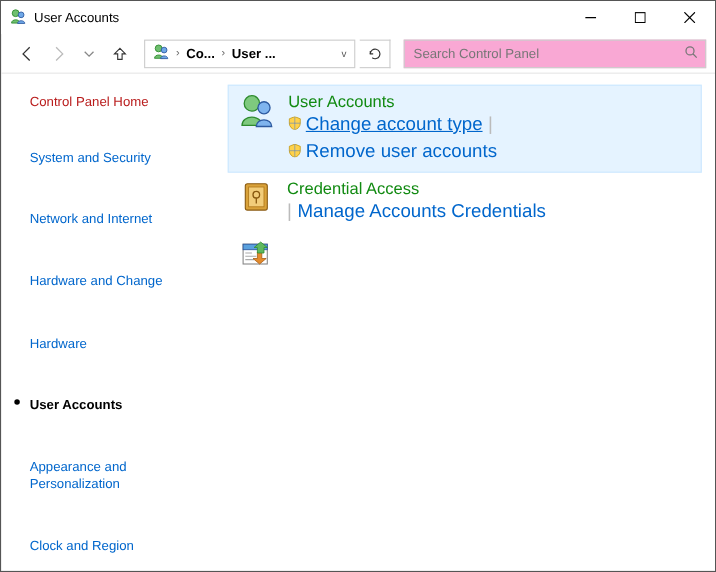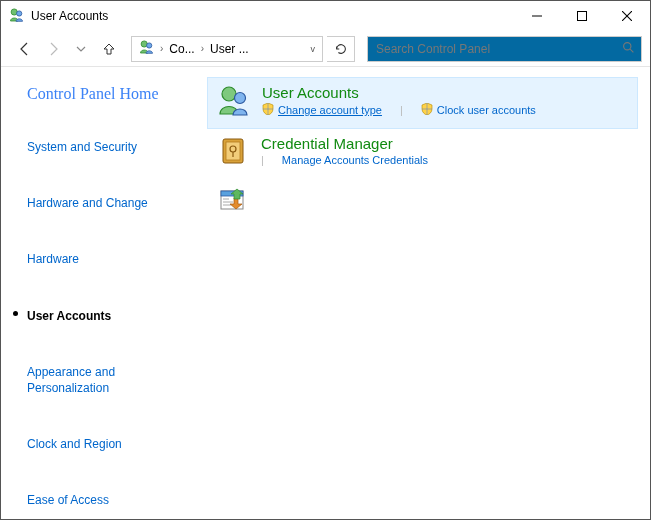--- a/index.html
+++ b/index.html
@@ -56,61 +56,60 @@
     flex: 0 0 auto;
     margin-left: 6px;
     height: 26px;
     border: 1px solid #ccc;
     display: flex;
     align-items: center;
     padding: 0 4px 0 6px;
     width: 192px;
     background: #fff;
   }
-  .crumb { display: flex; align-items: center; padding: 0 2px; height: 100%; white-space: nowrap; overflow: hidden; }
+  .crumb { display: flex; align-items: center; padding: 0 2px; height: 100%; white-space: nowrap; overflow: hidden; font-weight: bold; }
   .crumb-sep { color: #666; padding: 0 4px; font-size: 10px; }
   .crumb-spacer { flex: 1; }
   .crumb-drop { color: #555; padding: 0 3px; font-size: 9px; }
   .refresh-box {
     height: 26px; width: 28px;
     border: 1px solid #ccc; border-left: none;
     display: flex; align-items: center; justify-content: center;
     color: #333; font-size: 14px;
   }
   .search-box {
     flex: 1 1 auto;
     margin-left: 8px;
     height: 26px;
     border: 1px solid #ccc;
     display: flex;
     align-items: center;
     padding: 0 6px;
-    background: #0369a1;
+    background: #f9a8d4;
   }
   .search-box input {
     flex: 1;
     border: none;
     outline: none;
     font-family: inherit;
     font-size: 12px;
     background: transparent;
   }
   .search-box input::placeholder { color: #777; }
   .search-icon { color: #777; font-size: 13px; }
   
   .body { flex: 1; display: flex; overflow: hidden; }
   .sidebar {
     width: 204px;
     padding: 18px 10px 10px 26px;
   }
   .sidebar .heading {
-    color: #3b82f6;
-    font-size: 16px;
+    color: #b91c1c;
+    font-size: 12px;
     margin-bottom: 16px;
-    font-family: Liberation Serif, serif;
   }
   .sidebar-item {
     color: #0066cc;
     font-size: 12px;
     padding: 4px 0;
     line-height: 1.35;
     position: relative;
     margin-top: 32px;
   }
   .sidebar-item.active {
@@ -149,22 +148,22 @@
   .row-body { flex: 1; }
   .row-title {
     color: #118a11;
     font-size: 15px;
     margin-bottom: 2px;
   }
   .row-links {
     display: flex;
     align-items: center;
     flex-wrap: wrap;
-    gap: 18px;
-    font-size: 11px;
+    gap: 5px;
+    font-size: 17px;
   }
   .row-links a {
     color: #0066cc;
     text-decoration: none;
     display: inline-flex;
     align-items: center;
     gap: 4px;
   }
   .row-links a.hovered { text-decoration: underline; }
   .row-links .sep { color: #bbb; }
@@ -258,20 +257,21 @@
           <line x1="10" y1="10" x2="14" y2="14" stroke="#777" stroke-width="1.4"></line>
         </svg>
     </span>
   </div>
 </div>
 
 <div class="body">
   <div class="sidebar">
     <div class="heading">Control Panel Home</div>
     <div class="sidebar-item"><span>System and Security</span></div>
+    <div class="sidebar-item"><span>Network and Internet</span></div>
     <div class="sidebar-item"><span>Hardware and Change</span></div>
     <div class="sidebar-item"><span>Hardware</span></div>
     <div class="sidebar-item active"><span class="bullet"></span><span>User Accounts</span></div>
     <div class="sidebar-item"><span>Appearance and Personalization</span></div>
     <div class="sidebar-item"><span>Clock and Region</span></div>
     <div class="sidebar-item"><span>Ease of Access</span></div>
   </div>
 
   <div class="main">
 
@@ -297,37 +297,37 @@
             <span>Change account type</span>
           </a>
           <span class="sep">|</span>
           <a href="#">
             <span class="shield">
               <svg width="12" height="12" viewBox="0 0 12 12">
                   <path d="M6 0 L11 2 V6 C11 9 8.5 11.5 6 12 C3.5 11.5 1 9 1 6 V2 Z" fill="#ffd24a" stroke="#b48a00" stroke-width="0.6"></path>
                   <path d="M6 0 L6 12 M1 6 L11 6" stroke="#4a7bd1" stroke-width="0.5"></path>
                 </svg>
             </span>
-            <span>Clock user accounts</span>
+            <span>Remove user accounts</span>
           </a>
         </div>
       </div>
     </div>
 
     <div class="panel-row">
       <div class="row-icon">
         <svg width="32" height="32" viewBox="0 0 32 32">
           <rect x="6" y="4" width="20" height="24" rx="2" fill="#d9a23a" stroke="#8a5a10" stroke-width="1"></rect>
           <rect x="9" y="7" width="14" height="18" fill="#f2cd7a" stroke="#b37b1d" stroke-width="0.8"></rect>
           <circle cx="16" cy="14" r="3" fill="none" stroke="#8a5a10" stroke-width="1.2"></circle>
           <line x1="16" y1="17" x2="16" y2="22" stroke="#8a5a10" stroke-width="1.2"></line>
         </svg>
       </div>
       <div class="row-body">
-        <div class="row-title">Credential Manager</div>
+        <div class="row-title">Credential Access</div>
         <div class="row-links">
           <span class="sep">|</span>
           <a href="#">
             <span>Manage Accounts Credentials</span>
           </a>
         </div>
       </div>
     </div>
 
     <div class="panel-row">

